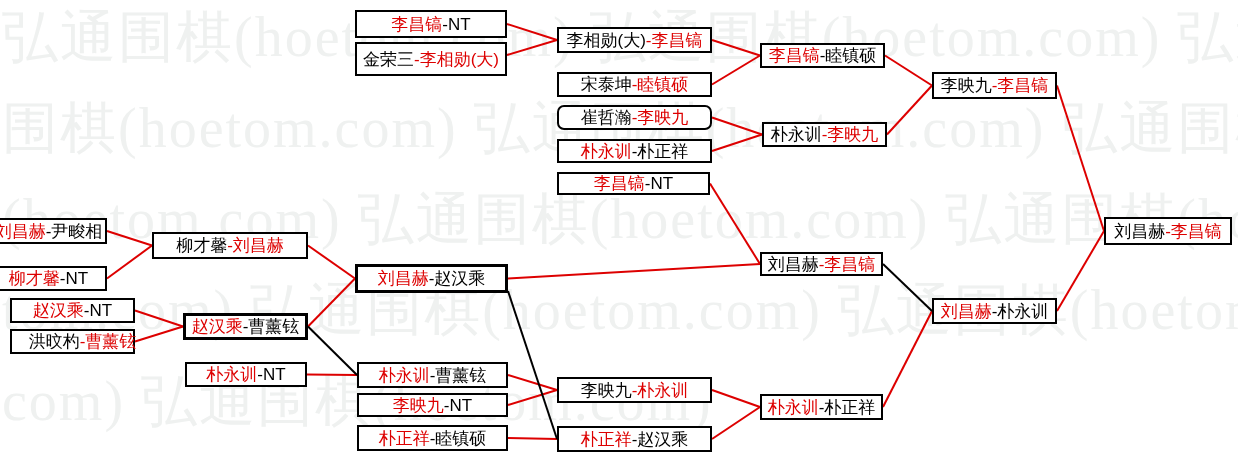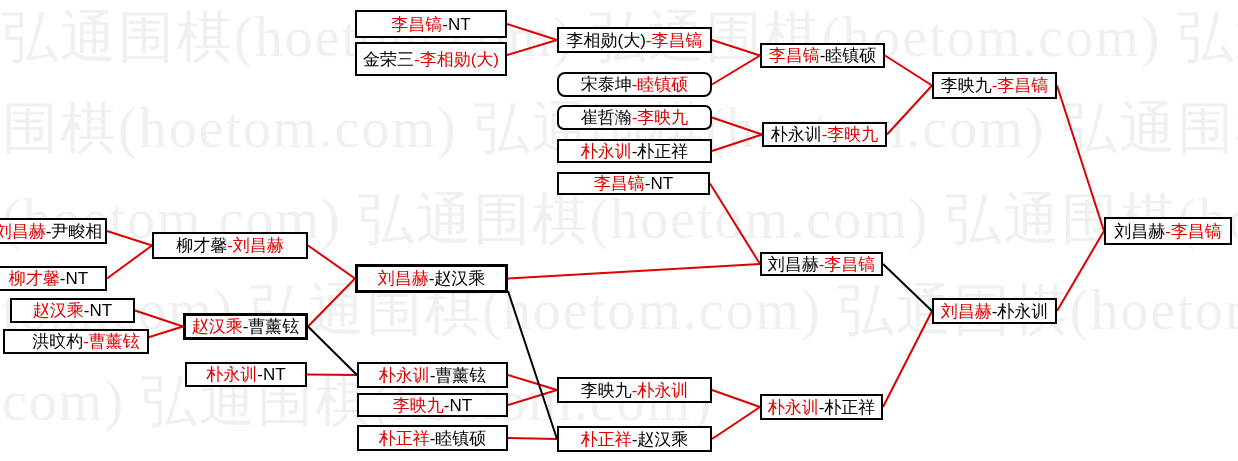--- a/index.html
+++ b/index.html
@@ -88,21 +88,21 @@
       <div class="match" style="left: 355px; top: 42px; width: 152px; height: 34px;">
         <span>金荣三</span>
         <span class="red">-</span>
         <span class="red">李相勋(大)</span>
       </div>
       <div class="match" style="left: 557px; top: 27px; width: 155px; height: 26px;">
         <span>李相勋(大)</span>
         <span class="red">-</span>
         <span class="red">李昌镐</span>
       </div>
-      <div class="match" style="left: 557px; top: 72px; width: 155px; height: 25px; border-radius: 8px;">
+      <div class="match" style="left: 557px; top: 72px; width: 155px; height: 25px;">
         <span>宋泰坤</span>
         <span class="red">-</span>
         <span class="red">睦镇硕</span>
       </div>
       <div class="match" style="left: 557px; top: 105px; width: 155px; height: 25px; border-radius: 7px;">
         <span>崔哲瀚</span>
         <span class="red">-</span>
         <span class="red">李映九</span>
       </div>
       <div class="match" style="left: 557px; top: 139px; width: 155px; height: 24px;">
@@ -143,21 +143,21 @@
       <div class="match" style="left: 152px; top: 232px; width: 156px; height: 27px;">
         <span>柳才馨</span>
         <span class="red">-</span>
         <span class="red">刘昌赫</span>
       </div>
       <div class="match" style="left: 10px; top: 298px; width: 125px; height: 25px;">
         <span class="red">赵汉乘</span>
         <span>-</span>
         <span>NT</span>
       </div>
-      <div class="match" style="left: 3px; top: 329px; width: 146px; height: 25px; padding-left: 20px;">
+      <div class="match" style="left: 10px; top: 329px; width: 125px; height: 25px; padding-left: 20px;">
         <span>洪旼杓</span>
         <span class="red">-</span>
         <span class="red">曹薰铉</span>
       </div>
       <div class="match bold" style="left: 183px; top: 313px; width: 125px; height: 27px;">
         <span class="red">赵汉乘</span>
         <span>-</span>
         <span>曹薰铉</span>
       </div>
       <div class="match bold" style="left: 355px; top: 264px; width: 153px; height: 29px;">

